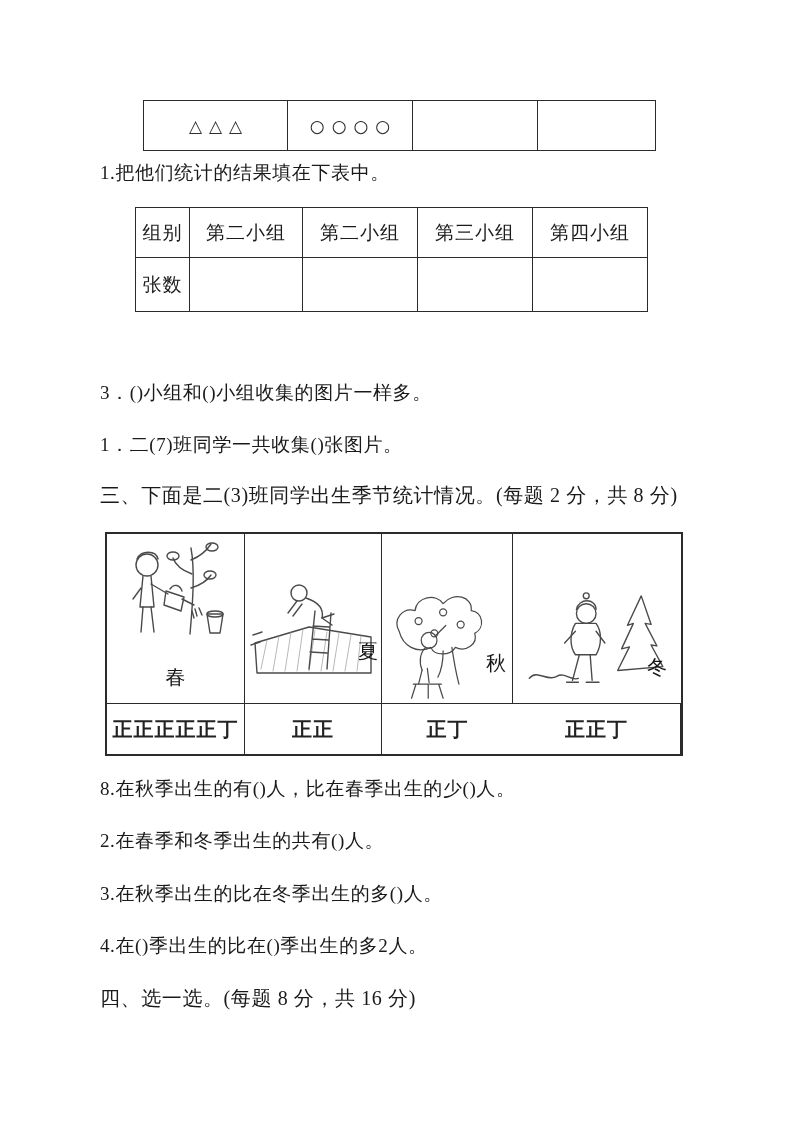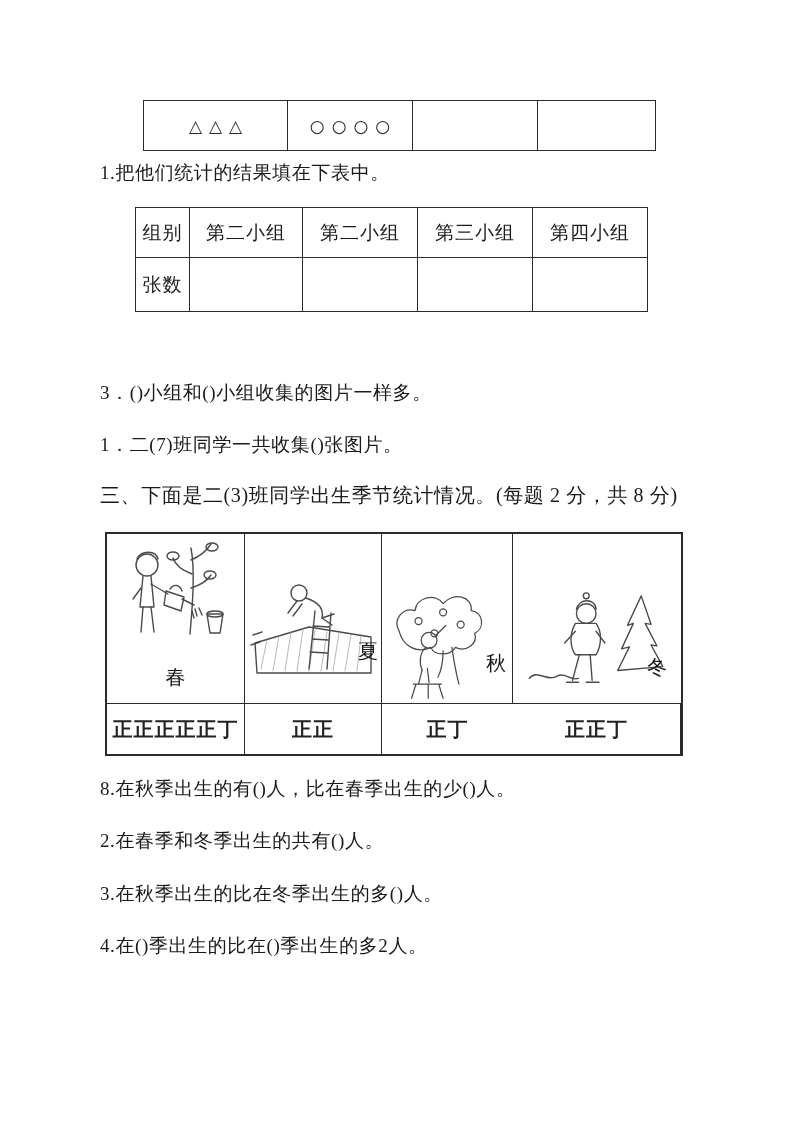--- a/index.html
+++ b/index.html
@@ -190,14 +190,15 @@
     <div class="tally-cell">正正</div>
     <div class="tally-cell last">正丁</div>
     <div class="tally-cell">正正丁</div>
   </div>
 
   <div class="line" style="top:777px">8.在秋季出生的有()人，比在春季出生的少()人。</div>
   <div class="line" style="top:829px">2.在春季和冬季出生的共有()人。</div>
   <div class="line" style="top:882px">3.在秋季出生的比在冬季出生的多()人。</div>
   <div class="line" style="top:934px">4.在()季出生的比在()季出生的多2人。</div>
 
+  <div class="line sec-title" style="top:986px">四、选一选。(每题 8 分，共 16 分)</div>
 
 </div>
 
 </body></html>

